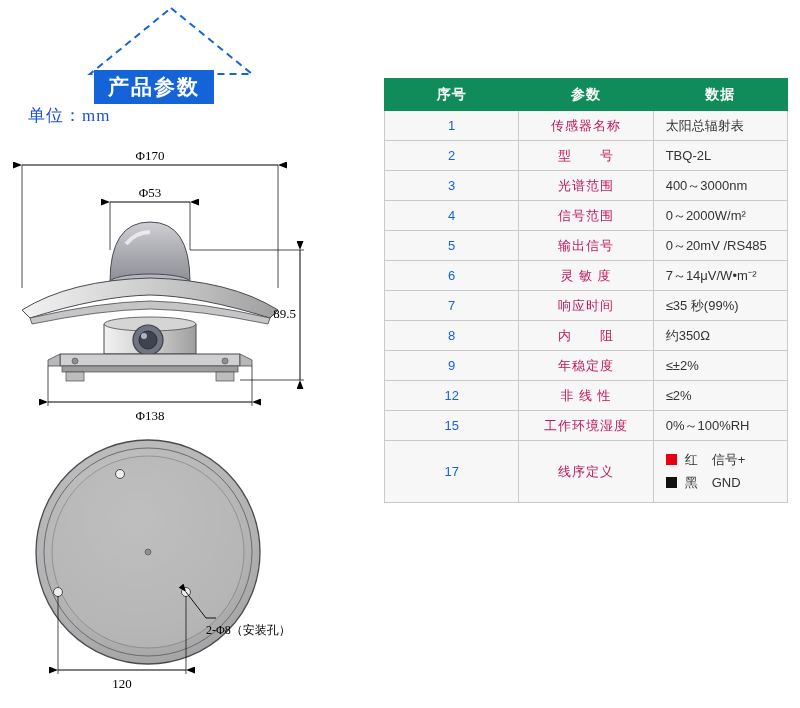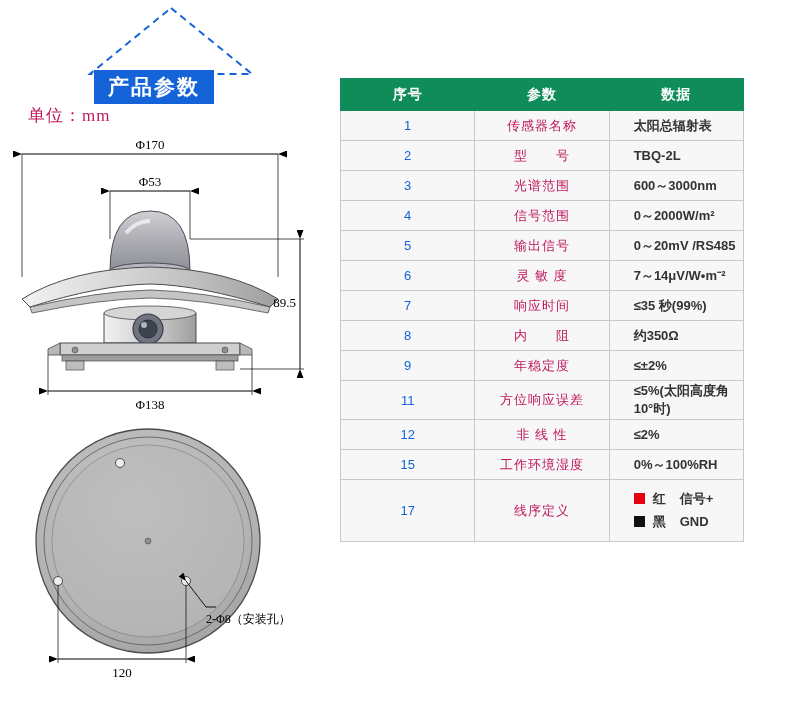--- a/index.html
+++ b/index.html
@@ -40,47 +40,48 @@
     white-space: nowrap;
     margin-top: 34px;
   }
 
   
   .unit-label {
     position: absolute;
     left: 28px;
     top: 104px;
     font-size: 17px;
-    color: #be185d;
+    color: #1d4ed8;
     letter-spacing: 1px;
     font-family: "Liberation Serif", serif;
   }
 
   
   .drawing {
     position: absolute;
     left: 0px;
-    top: 129px;
+    top: 140px;
     width: 330px;
     height: 560px;
     text-align: center;
   }
   .drawing svg { display: block; }
 
   
   .table-wrap {
     position: absolute;
     left: 340px;
     top: 78px;
     width: 448px;
   }
   table.spec {
     border-collapse: collapse;
     width: 404px;
     table-layout: fixed;
+    margin-left: 44px;
   }
   table.spec th {
     background: #0f8c5a;
     color: #ffffff;
     font-size: 14px;
     font-weight: bold;
     height: 32px;
     border: 1px solid #0f8c5a;
     letter-spacing: 1px;
   }
@@ -98,23 +99,22 @@
   }
   table.spec td.c-param {
     width: 168px;
     text-align: center;
     color: #be185d;
     letter-spacing: 1px;
   }
   table.spec td.c-data {
     width: 206px;
     text-align: left;
-    padding-left: 24px;
+    padding-left: 12px;
     color: #333333;
-    font-weight: bold;
   }
   table.spec tr.wire td {
     height: 62px;
     vertical-align: middle;
   }
   .wire-lines { line-height: 1.7; }
   .swatch {
     display: inline-block;
     width: 11px;
     height: 11px;
@@ -246,21 +246,21 @@
           <td class="c-data">太阳总辐射表</td>
         </tr>
         <tr>
           <td class="c-idx">2</td>
           <td class="c-param">型　　号</td>
           <td class="c-data">TBQ-2L</td>
         </tr>
         <tr>
           <td class="c-idx">3</td>
           <td class="c-param">光谱范围</td>
-          <td class="c-data">600～3000nm</td>
+          <td class="c-data">400～3000nm</td>
         </tr>
         <tr>
           <td class="c-idx">4</td>
           <td class="c-param">信号范围</td>
           <td class="c-data">0～2000W/m²</td>
         </tr>
         <tr>
           <td class="c-idx">5</td>
           <td class="c-param">输出信号</td>
           <td class="c-data">0～20mV /RS485</td>
@@ -277,25 +277,20 @@
         </tr>
         <tr>
           <td class="c-idx">8</td>
           <td class="c-param">内　　阻</td>
           <td class="c-data">约350Ω</td>
         </tr>
         <tr>
           <td class="c-idx">9</td>
           <td class="c-param">年稳定度</td>
           <td class="c-data">≤±2%</td>
-        </tr>
-        <tr>
-          <td class="c-idx">11</td>
-          <td class="c-param">方位响应误差</td>
-          <td class="c-data">≤5%(太阳高度角10°时)</td>
         </tr>
         <tr>
           <td class="c-idx">12</td>
           <td class="c-param">非 线 性</td>
           <td class="c-data">≤2%</td>
         </tr>
         <tr>
           <td class="c-idx">15</td>
           <td class="c-param">工作环境湿度</td>
           <td class="c-data">0%～100%RH</td>

